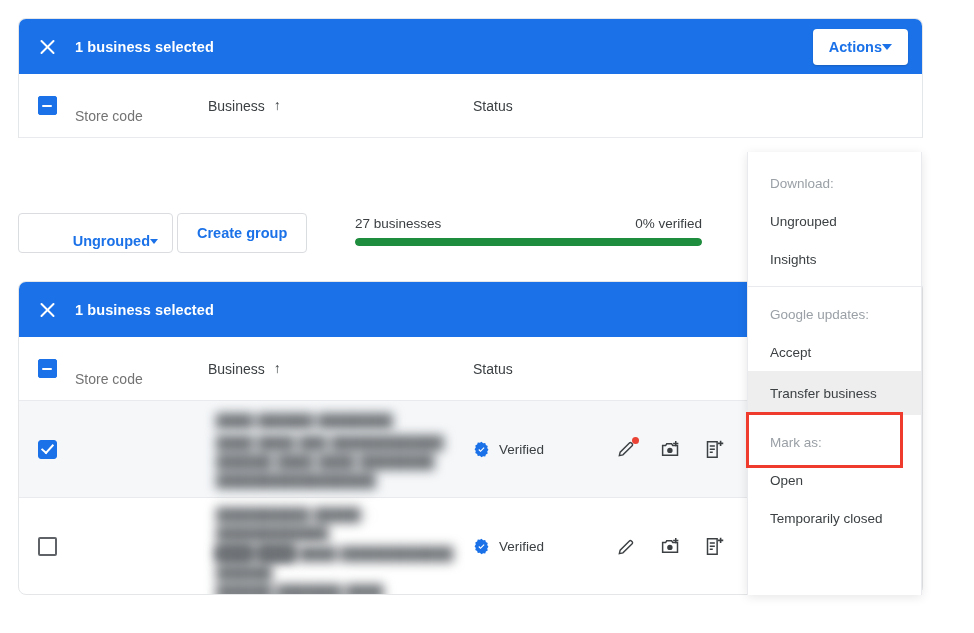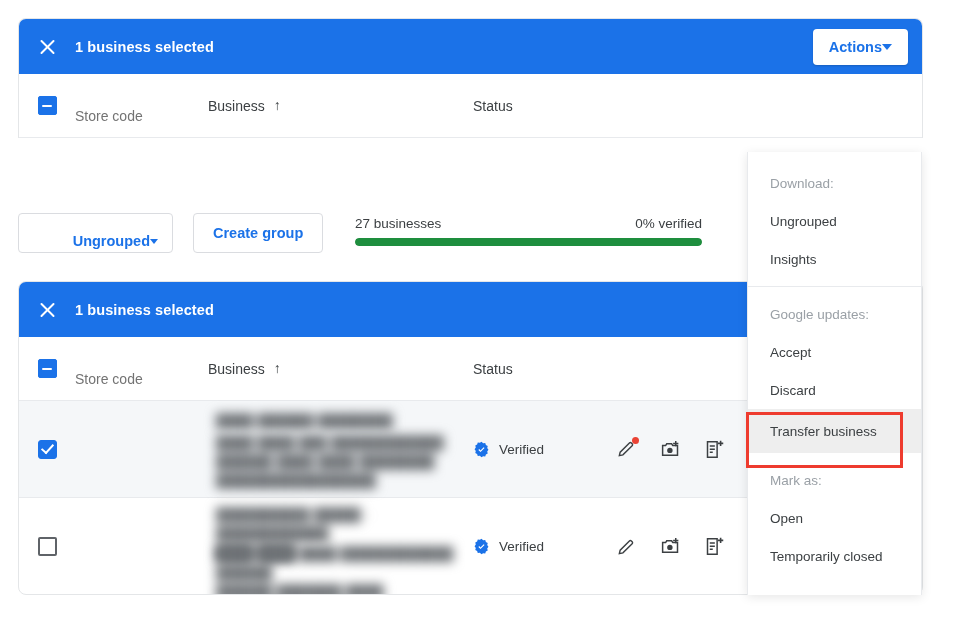--- a/index.html
+++ b/index.html
@@ -377,21 +377,21 @@
       </div>
       <div class="cell-status">Status</div>
     </div>
   </div>
 
   <div class="toolbar" style="left:18px; top:213px;">
     <button class="ghost-btn dropdown">
       <span>Ungrouped</span>
       <span class="caret-down small"></span>
     </button>
-    <button class="ghost-btn plain" style="margin-left:20px;">
+    <button class="ghost-btn plain" style="margin-left:4px;">
       <span>Create group</span>
     </button>
   </div>
 
   <div class="progress-wrap" style="left:355px; top:216px; width:347px;">
     <div class="progress-labels">
       <span>27 businesses</span>
       <span>0% verified</span>
     </div>
     <div class="progress-track">
@@ -523,21 +523,20 @@
 
   <div class="menu" style="left:747px; top:152px; width:175px; height:443px; padding-top:12px;">
 
     <div class="menu-section-label">Download:</div>
     <div class="menu-item">Ungrouped</div>
     <div class="menu-item">Insights</div>
     <div class="menu-divider"></div>
 
     <div class="menu-section-label">Google updates:</div>
     <div class="menu-item">Accept</div>
-    <div class="menu-item">Discard</div>
     <div class="menu-item hover" style="height:44px;">Transfer business</div>
 
     <div class="menu-section-label" style="margin-top:8px;">Mark as:</div>
     <div class="menu-item">Open</div>
     <div class="menu-item">Temporarily closed</div>
   </div>
 
   <div class="annot-box" style="left:746px; top:412px; width:157px; height:56px;"></div>
 
 </div>

